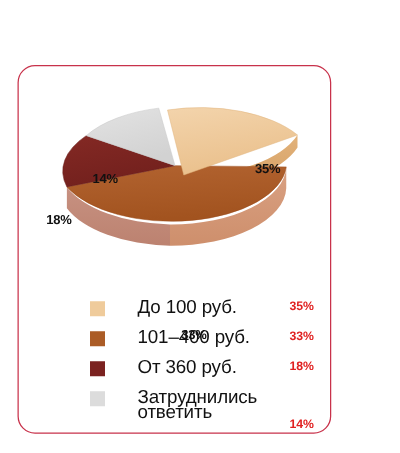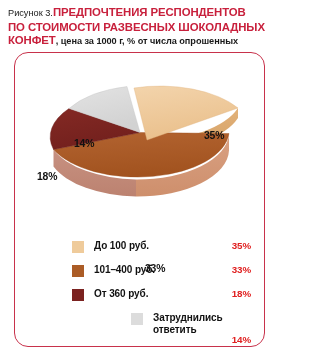--- a/index.html
+++ b/index.html
@@ -55,57 +55,46 @@
   .pct-33{left:131px;top:207px;}
 
   
   .legend{
     position:absolute;left:72px;top:240px;width:185px;
   }
   .leg-row{
     position:relative;display:flex;align-items:flex-start;
     height:24px;
   }
-  .leg-row.tall{height:34px;justify-content:flex-end;}
+  .leg-row.tall{height:34px;}
   .sw{
     width:12px;height:12px;flex:0 0 12px;margin-top:1px;
   }
   .sw1{background:#EFCB9B;}
   .sw2{background:#AB5C26;}
   .sw3{background:#7B2220;}
   .sw4{background:#DCDCDC;}
   .leg-label{
-    margin-left:10px;
-    font-size:10px;font-weight:700;color:#111111;
+    margin-left:26px;
+    font-size:15px;font-weight:400;color:#111111;
     letter-spacing:-0.1px;line-height:11.6px;
     width:104px;
   }
   .leg-pct{
     position:absolute;right:6px;
     font-size:9.8px;font-weight:700;color:#E02020;
     letter-spacing:-0.1px;
   }
   .leg-pct.low{top:22px;}
 </style>
 </head>
 <body>
 
 <div id="root">
 
-  <div class="title-block">
-    <span class="t-line">
-      <span class="t-fig">Рисунок 3.</span><span class="t-main">ПРЕДПОЧТЕНИЯ РЕСПОНДЕНТОВ</span>
-    </span>
-    <span class="t-line">
-      <span class="t-main">ПО СТОИМОСТИ РАЗВЕСНЫХ ШОКОЛАДНЫХ</span>
-    </span>
-    <span class="t-line">
-      <span class="t-main">КОНФЕТ</span><span class="t-sub">, цена за 1000 г, % от числа опрошенных</span>
-    </span>
-  </div>
 
   <div class="frame"></div>
 
   <div class="pie-area">
     <svg class="pie-svg" width="251" height="160" viewBox="0 0 251 160">
       <defs>
         <linearGradient id="gTanTop" x1="0" y1="0" x2="0.3" y2="1">
           <stop offset="0%" stop-color="#F3D4AC"></stop>
           <stop offset="100%" stop-color="#EAC08C"></stop>
         </linearGradient>

